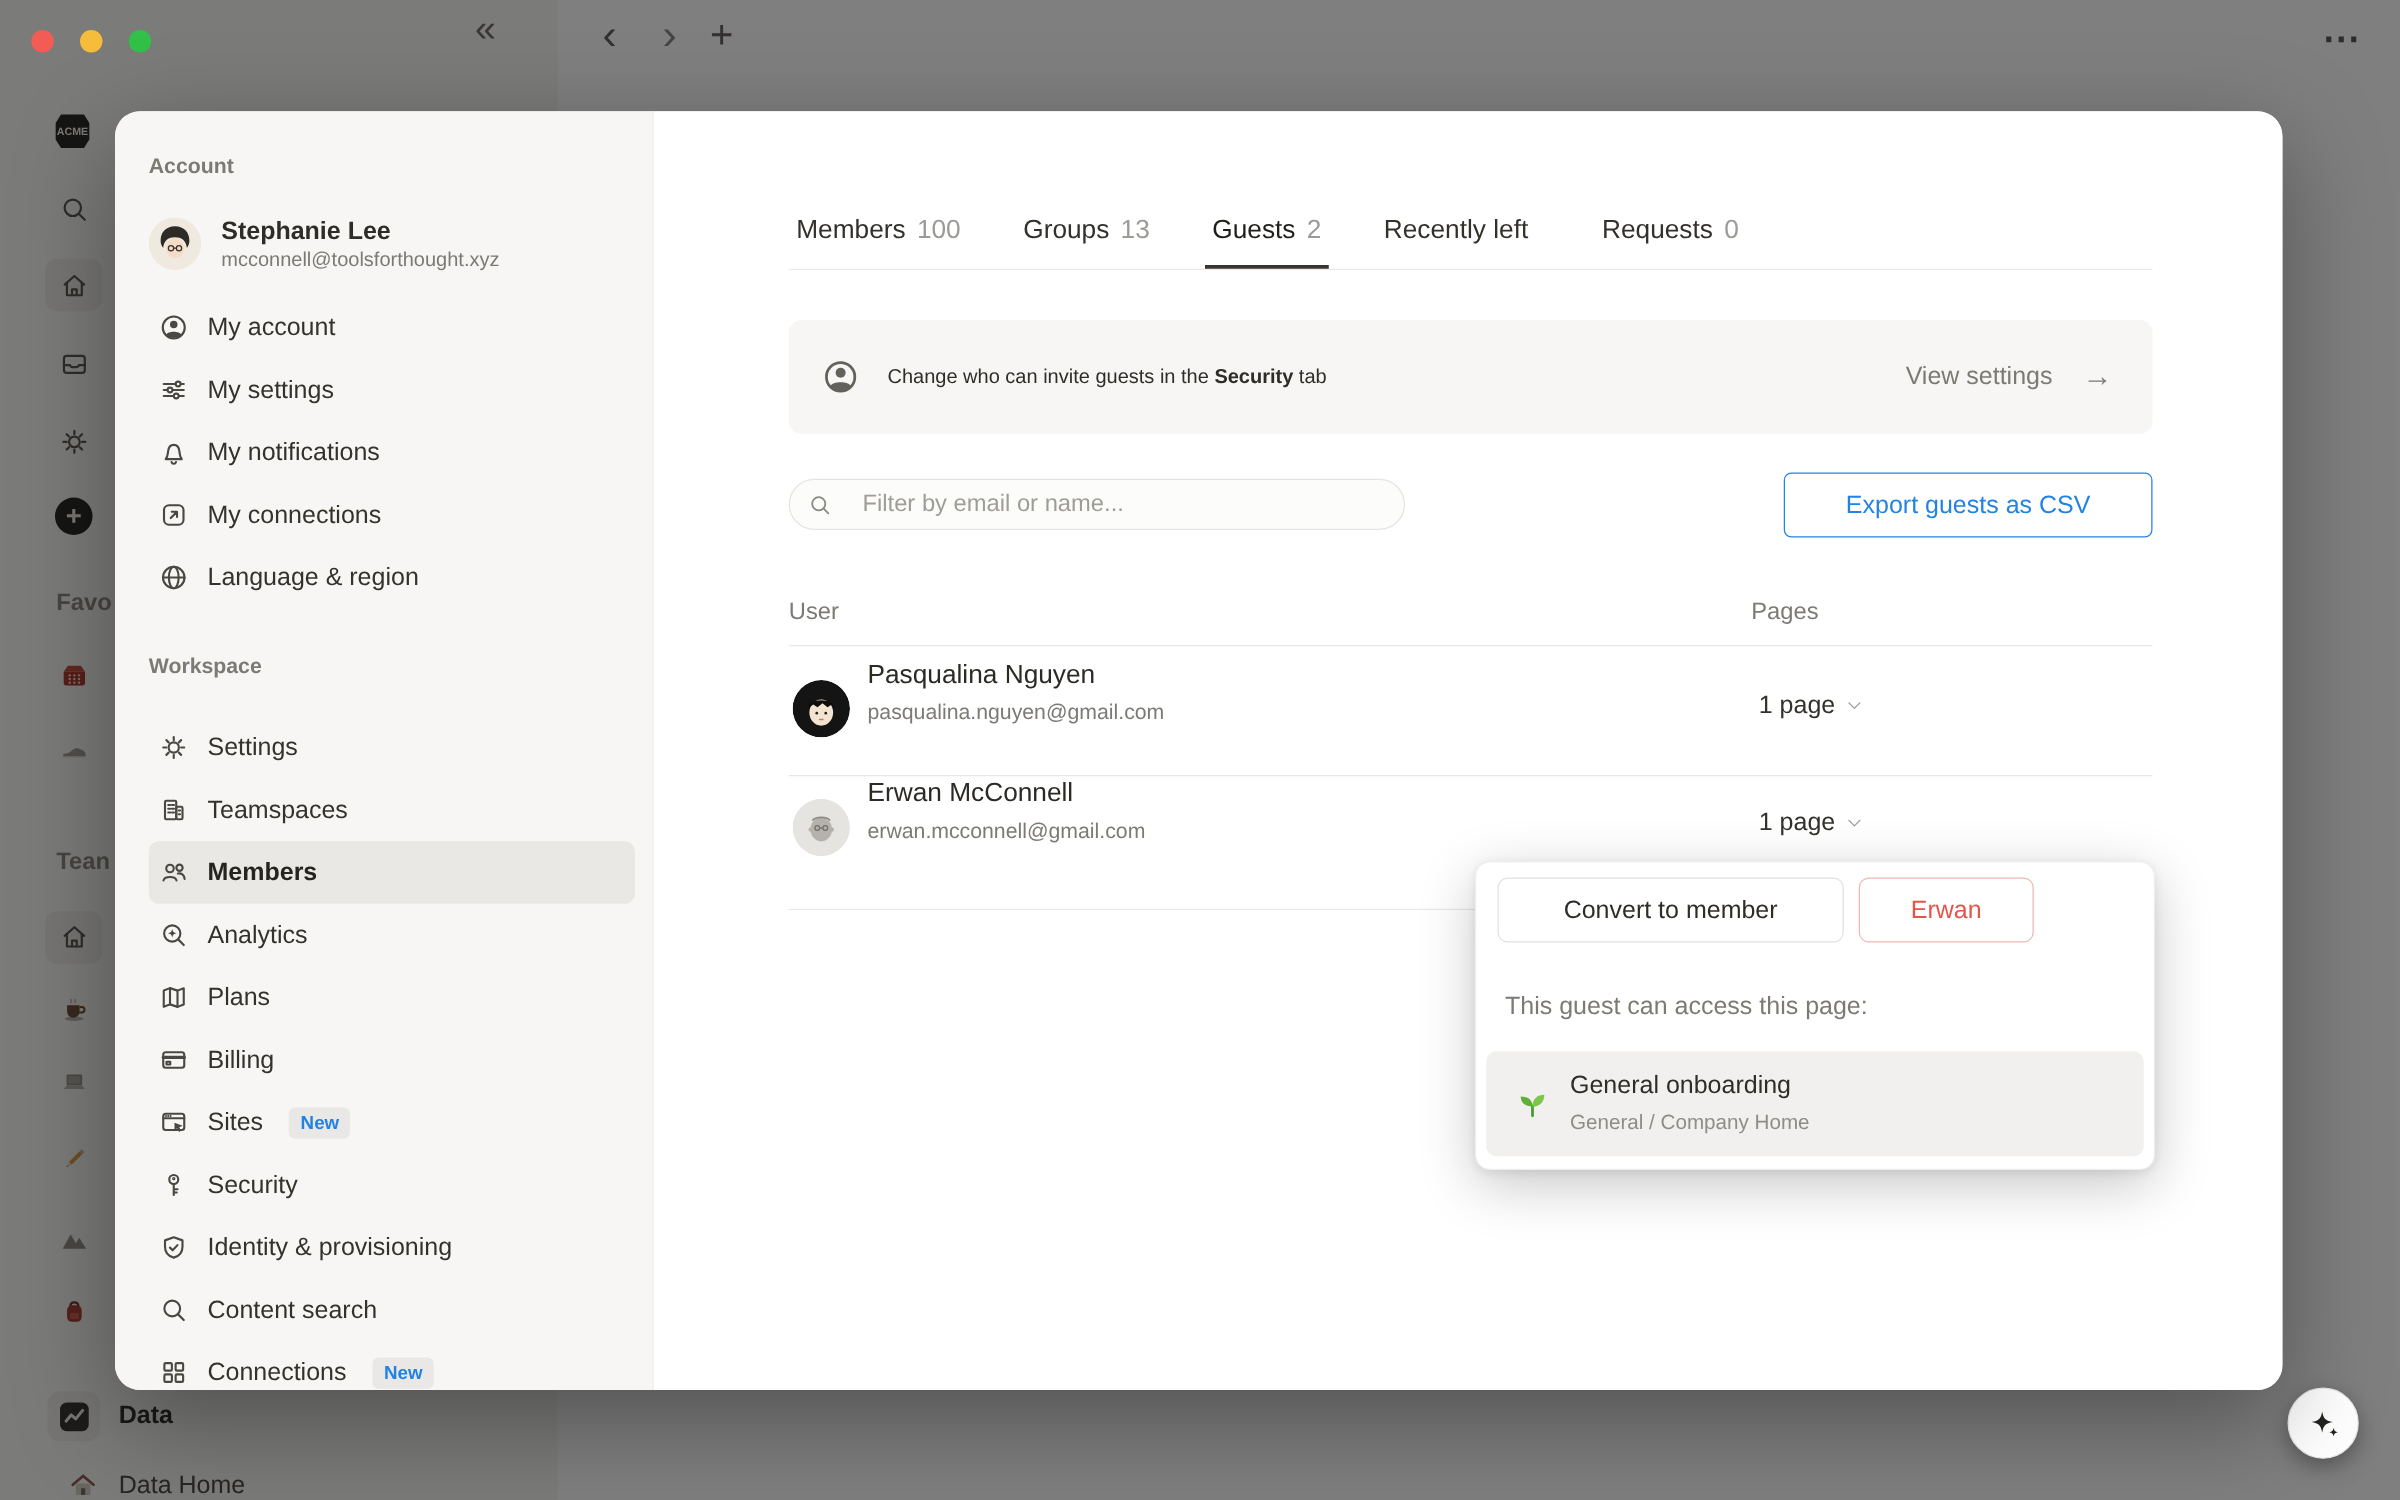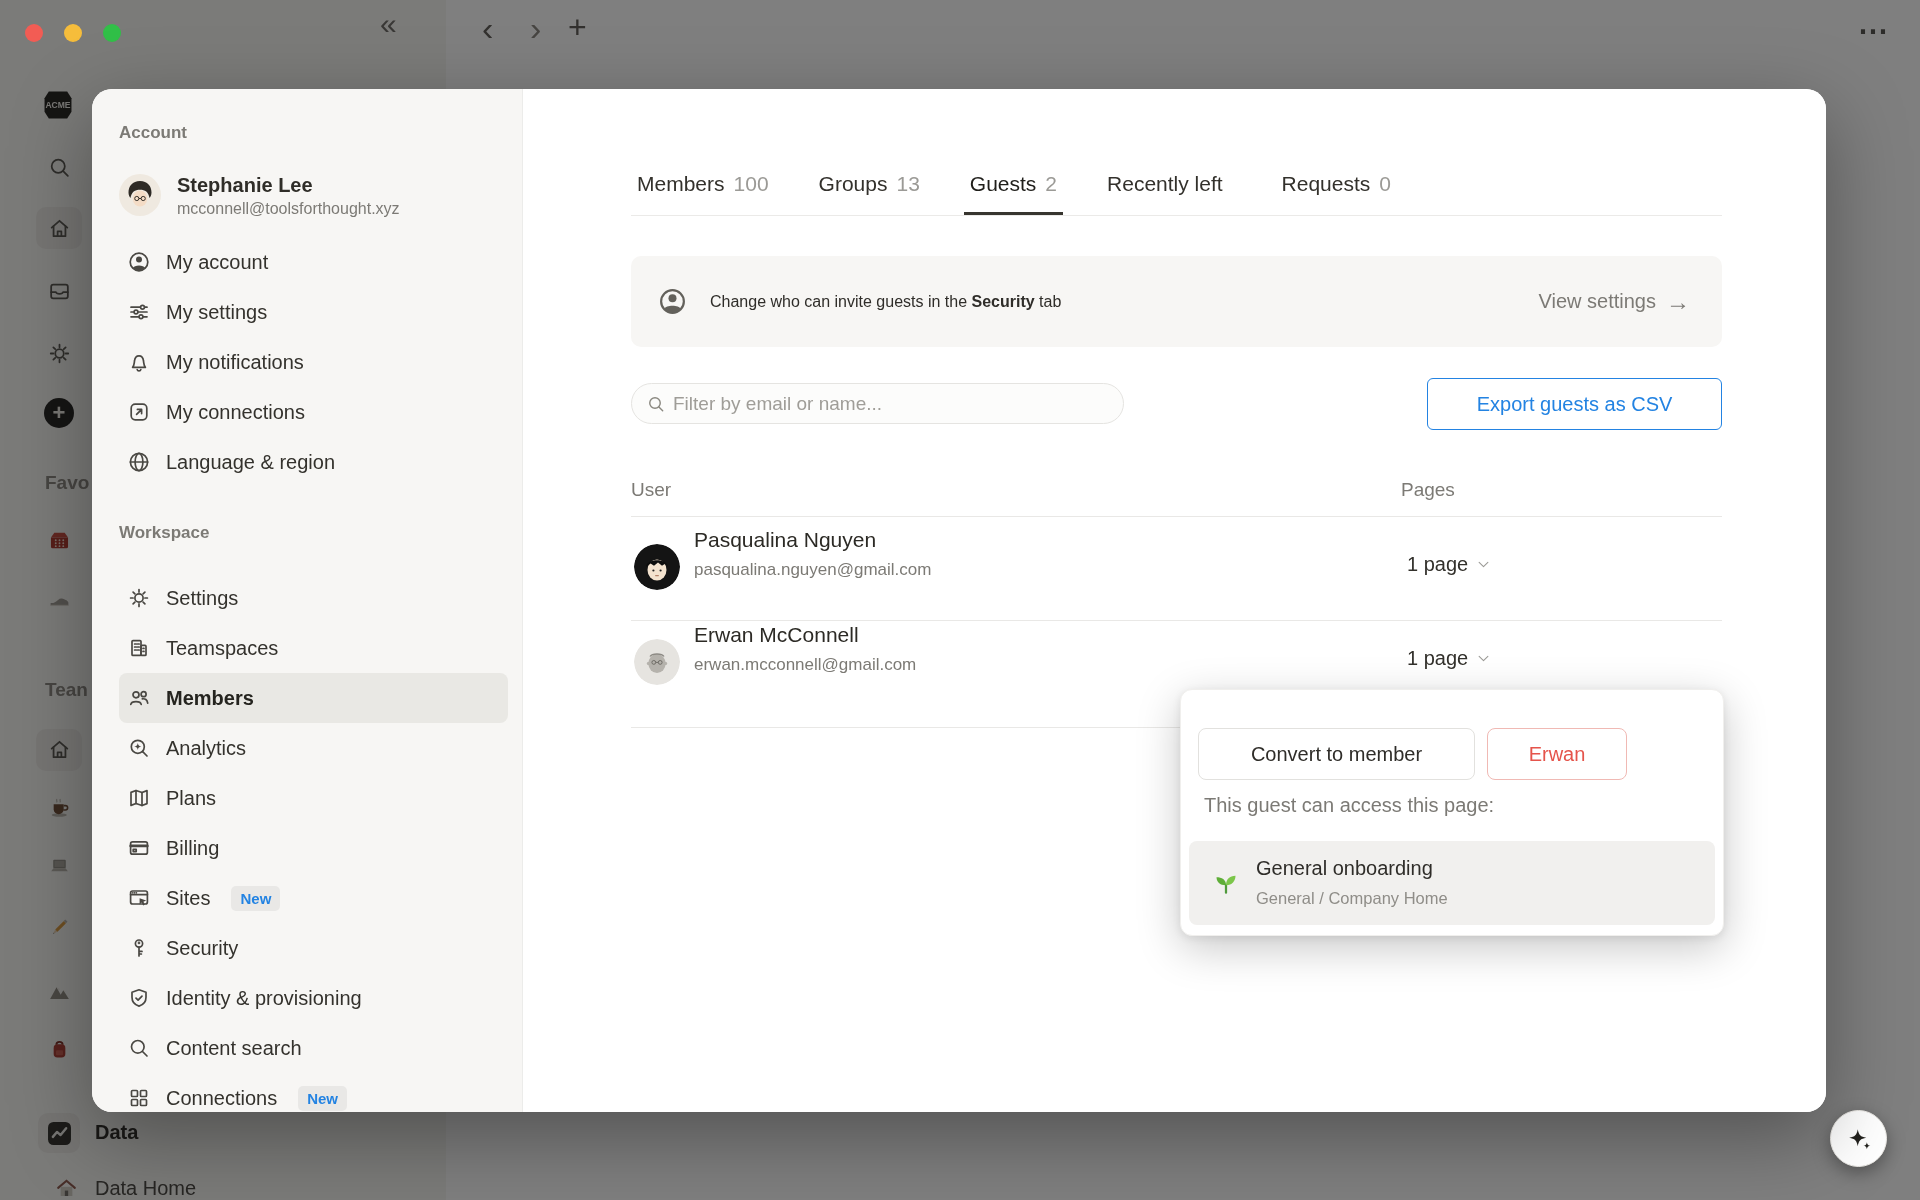--- a/index.html
+++ b/index.html
@@ -57,43 +57,43 @@
   .tabs{position:absolute;left:108px;top:82px;width:1091px;display:flex;gap:38px;border-bottom:1px solid #ebeae8;}
   .tab{display:flex;gap:9px;padding-bottom:19px;font-size:21px;color:#33312c;background:none;border:none;align-items:baseline;}
   .tab .cnt{color:#9b9a96;}
   .tab.active{box-shadow:inset 0 -3px 0 #37352f;font-weight:400;color:#1f1e1a;}
   
   .banner{position:absolute;left:108px;top:167px;width:1091px;height:91px;background:#f7f6f4;border-radius:10px;
           box-sizing:border-box;display:flex;align-items:center;padding:0 26px 0 26px;gap:22px;}
   .banner-text{font-size:16px;color:#2f2d29;}
   .banner-text b{font-weight:700;}
   .banner-spacer{flex:1;}
-  .banner-link{font-size:20px;color:#7c7a75;background:none;border:none;display:flex;gap:10px;align-items:center;}
+  .banner-link{font-size:20px;color:#7c7a75;background:none;border:none;display:flex;gap:24px;align-items:center;}
   
   .filter{position:absolute;left:108px;top:294px;width:493px;height:41px;border:1px solid #e5e4e1;border-radius:21px;
-          background:#fcfcfb;box-sizing:border-box;display:flex;align-items:center;padding:0 14px;gap:5px;}
+          background:#fcfcfb;box-sizing:border-box;display:flex;align-items:center;padding:0 14px;gap:22px;}
   .filter input{border:none;outline:none;background:transparent;font-size:19px;flex:1;color:#37352f;font-family:"Liberation Sans",sans-serif;}
   .filter input::placeholder{color:#9f9d98;}
   .filter .ic{width:20px;height:20px;color:#8a8880;}
   .export{position:absolute;left:904px;top:289px;width:295px;height:52px;border-radius:6px;border:1px solid #2383e2;
           background:#fff;color:#2383e2;font-size:20px;font-family:"Liberation Sans",sans-serif;}
   
   .thead-user{position:absolute;left:108px;top:390px;font-size:19px;color:#7c7a75;}
   .thead-pages{position:absolute;left:878px;top:390px;font-size:19px;color:#7c7a75;}
   .hr{position:absolute;left:108px;width:1091px;height:1px;background:#e9e8e6;}
   .g-avatar{position:absolute;left:111px;width:46px;height:46px;border-radius:50%;overflow:hidden;}
   .g-name{position:absolute;left:171px;font-size:21px;color:#2c2a25;}
   .g-email{position:absolute;left:171px;font-size:17px;color:#7c7a75;}
   .g-pages{position:absolute;left:878px;font-size:20px;color:#33312c;background:none;border:none;
            display:flex;align-items:center;gap:8px;font-family:"Liberation Sans",sans-serif;}
   .g-pages .ic{width:15px;height:15px;color:#9b9a96;}
   
   .popover{position:absolute;left:657px;top:600px;width:542px;height:245px;background:#fff;border-radius:12px;
            border:1px solid #f0efed;box-shadow:0 12px 44px rgba(0,0,0,.22),0 2px 8px rgba(0,0,0,.08);}
-  .pop-btn{position:absolute;top:38px;height:52px;border-radius:8px;background:#fff;font-size:20px;font-family:"Liberation Sans",sans-serif;}
+  .pop-btn{position:absolute;top:12px;height:52px;border-radius:8px;background:#fff;font-size:20px;font-family:"Liberation Sans",sans-serif;}
   .pop-convert{left:17px;width:277px;border:1px solid #e2e1de;color:#2f2d29;}
   .pop-remove{left:306px;width:140px;border:1px solid #f0b9b4;color:#e5544b;}
   .pop-caption{position:absolute;left:23px;top:104px;font-size:20px;color:#7c7a75;}
   .pop-page{position:absolute;left:8px;top:151px;width:526px;height:84px;background:#f1f0ee;border-radius:8px;cursor:default;}
   .pop-page .ic{position:absolute;left:22px;top:26px;width:30px;height:30px;}
   .pop-page-title{position:absolute;left:67px;top:16px;font-size:20px;color:#2f2d29;}
   .pop-page-path{position:absolute;left:67px;top:48px;font-size:16.5px;color:#8f8d88;}
 </style>
 </head>
 <body>

